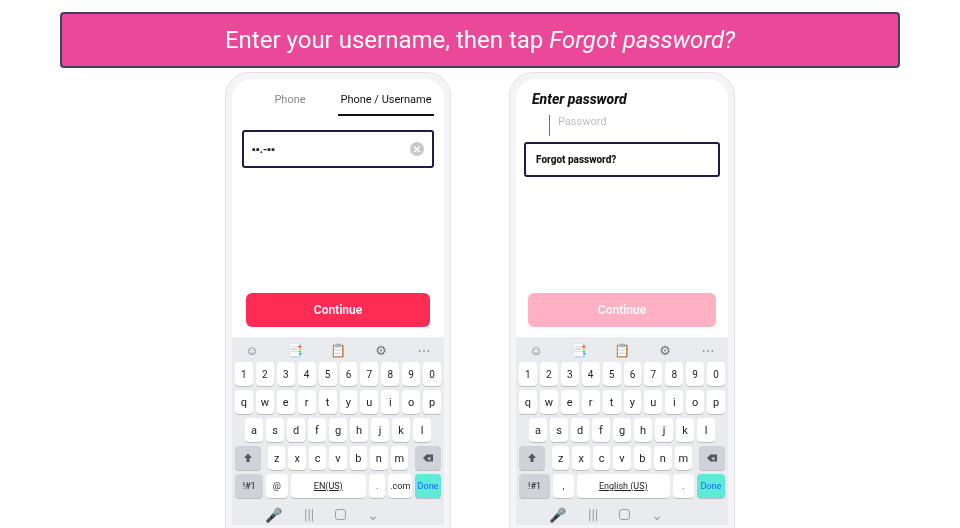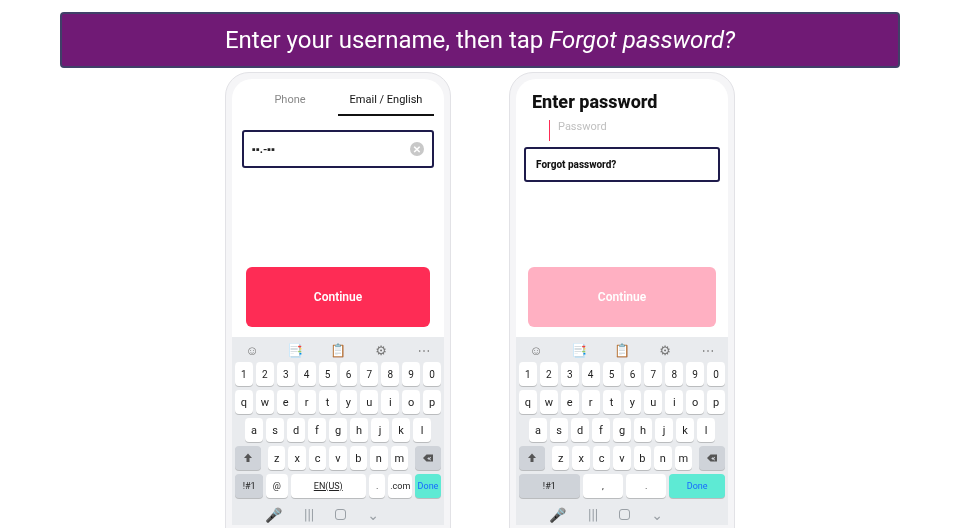--- a/index.html
+++ b/index.html
@@ -1,21 +1,21 @@
 <!DOCTYPE html>
 <html><head>
 <meta charset="utf-8">
 <style>
   * { box-sizing: border-box; margin: 0; padding: 0; }
   body { font-family: -apple-system, BlinkMacSystemFont, "Segoe UI", Roboto, Helvetica, Arial, sans-serif; background: #fff; width: 960px; height: 528px; position: relative; overflow: hidden; }
   
   .banner {
     position: absolute;
     top: 12px; left: 60px; right: 60px;
-    background: #701a75;
+    background: #ec4899;
     border: 2px solid #404068;
     border-radius: 4px;
     color: #fff;
     font-size: 24px;
     padding: 12px 20px;
     text-align: center;
   }
   .banner em { font-style: italic; }
   
   .phones { position: absolute; top: 72px; left: 0; right: 0; bottom: 0; display: flex; justify-content: center; gap: 58px; }
@@ -55,21 +55,21 @@
     font-size: 11px;
     font-weight: 700;
     color: #222;
   }
   .clear-icon {
     width: 14px; height: 14px; border-radius: 50%;
     background: #c8c8c8; color: #fff; font-size: 10px;
     display: flex; align-items: center; justify-content: center;
   }
   
-  .heading { font-size: 18px; font-weight: 800; color: #111; padding: 4px 8px 8px 8px; }
+  .heading { font-size: 14px; font-weight: 800; color: #111; padding: 4px 8px 8px 8px; font-style: italic; }
   .pw-placeholder { font-size: 11px; color: #bfbfbf; padding: 0 8px 8px 8px; border-left: 1px solid #fe2c55; margin-left: 25px; }
   .forgot-box {
     margin-top: 6px;
     border: 2.5px solid #1e1b4b;
     border-radius: 3px;
     padding: 10px 10px;
     font-size: 10px;
     font-weight: 800;
     color: #111;
   }
@@ -77,21 +77,21 @@
   .spacer { flex: 1; }
   
   .continue {
     margin: 0 4px 10px 4px;
     background: #fe2c55;
     color: #fff;
     border-radius: 6px;
     text-align: center;
     font-size: 12px;
     font-weight: 600;
-    padding: 23px 0;
+    padding: 10px 0;
   }
   .continue.disabled { background: #ffb0c2; }
   
   
   .kbd { background: #e9ebee; padding: 4px 3px 0 3px; }
   .kbd-tools { display: flex; justify-content: space-between; align-items: center; padding: 2px 8px 4px 8px; color: #777; font-size: 13px; }
   .kbd-tools span { width: 18px; text-align: center; }
   .krow { display: flex; gap: 3px; margin-bottom: 4px; justify-content: center; }
   .key {
     background: #fff;
@@ -124,21 +124,21 @@
   <span>Enter your username, then tap </span><em>Forgot password?</em>
 </div>
 
 <div class="phones">
 
   <div class="phone">
     <div class="screen">
       <div class="content">
         <div class="tabs">
           <div class="tab">Phone</div>
-          <div class="tab active">Email / English</div>
+          <div class="tab active">Phone / Username</div>
         </div>
         <div class="input-row">
           <span>▪▪.-▪▪</span>
           <span class="clear-icon">✕</span>
         </div>
         <div class="spacer"></div>
         <div class="continue">Continue</div>
       </div>
 
       <div class="kbd">
@@ -293,20 +293,21 @@
           </div>
           <div class="key mod bksp">
               <svg viewBox="0 0 24 24">
                 <path d="M22 5H9L2 12l7 7h13V5zm-7.6 9L13 15.4 10.6 13 13 10.6 14.4 12l2.4-2.4L18.2 11 15.8 13.4 18.2 15.8 16.8 17.2 14.4 14.8z" fill="#555"></path>
               </svg>
             </div>
         </div>
         <div class="krow bottom">
           <div class="key mod" style="flex:1.2">!#1</div>
           <div class="key" style="flex:.8">,</div>
+          <div class="key wider" style="flex:3.6">English (US)</div>
           <div class="key" style="flex:.8">.</div>
           <div class="key done" style="flex:1.1">Done</div>
         </div>
         <div class="navbar">
           <span>🎤</span>
           <span>|||</span>
           <span><span class="nav-sq"></span></span>
           <span>⌄</span>
           <span>⠀</span>
         </div>

